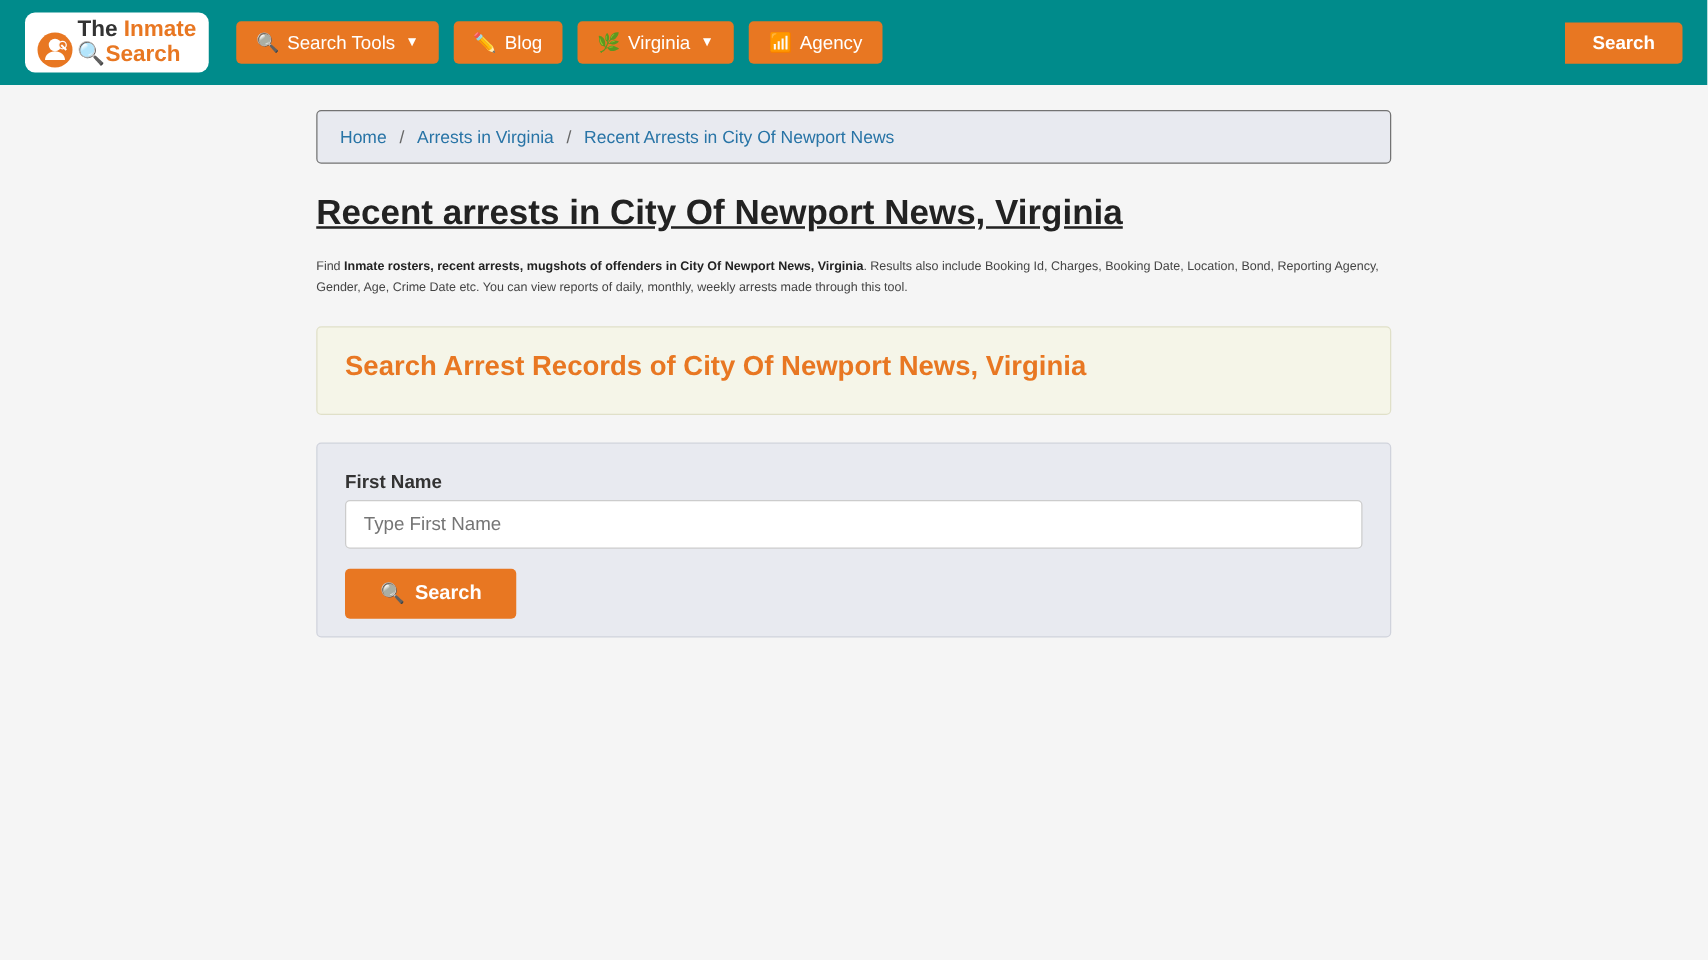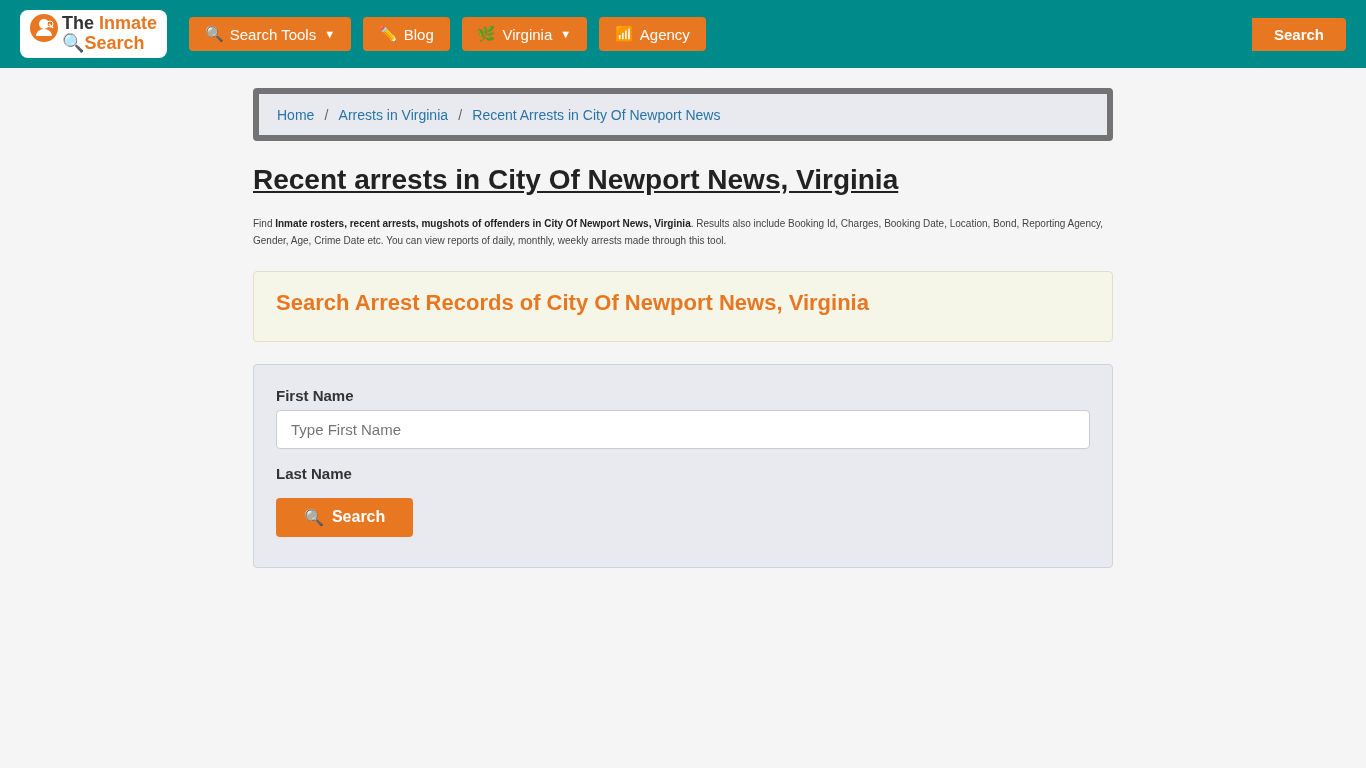--- a/index.html
+++ b/index.html
@@ -18,21 +18,21 @@
       display: flex;
       align-items: center;
       background: #008B8B;
       margin-right: 10px;
     }
     .logo-box {
       background: #fff;
       border-radius: 8px;
       padding: 4px 10px;
       display: flex;
-      align-items: flex-start;
+      align-items: flex-end;
       gap: 4px;
     }
     .logo-icon {
       width: 28px;
       height: 28px;
       background: #e87722;
       border-radius: 50%;
       display: flex;
       align-items: center;
       justify-content: center;
@@ -109,21 +109,21 @@
     
     .main-content {
       max-width: 900px;
       margin: 0 auto;
       padding: 20px 20px;
     }
 
     
     .breadcrumb-bar {
       background: #e8eaf0;
-      border: 6px solid #737373;
+      border: 1px solid #737373;
       border-radius: 4px;
       padding: 12px 18px;
       margin-bottom: 22px;
     }
     .breadcrumb-bar a {
       color: #2874a6;
       text-decoration: none;
       font-size: 14px;
     }
     .breadcrumb-sep {
@@ -164,21 +164,21 @@
       font-size: 22px;
       font-weight: bold;
       margin-bottom: 3px;
     }
 
     
     .form-area {
       background: #e8eaf0;
       border: 1px solid #d0d3dc;
       border-radius: 4px;
-      padding: 22px 22px 30px 22px;
+      padding: 22px 22px 14px 22px;
     }
     .form-group {
       margin-bottom: 16px;
     }
     .form-label {
       font-size: 15px;
       font-weight: 600;
       color: #333;
       margin-bottom: 6px;
       display: block;
@@ -283,21 +283,20 @@
     <h2 class="search-section-title">Search Arrest Records of City Of Newport News, Virginia</h2>
   </div>
 
   <div class="form-area">
     <div class="form-group">
       <label class="form-label">First Name</label>
       <input class="form-input" type="text" placeholder="Type First Name" style="">
     </div>
 
     <div class="form-group">
-      <label class="form-label">Last Name</label>
     </div>
 
     <button class="search-submit-btn">
       <span>🔍</span>
       <span>Search</span>
     </button>
   </div>
 
 </div>
 

